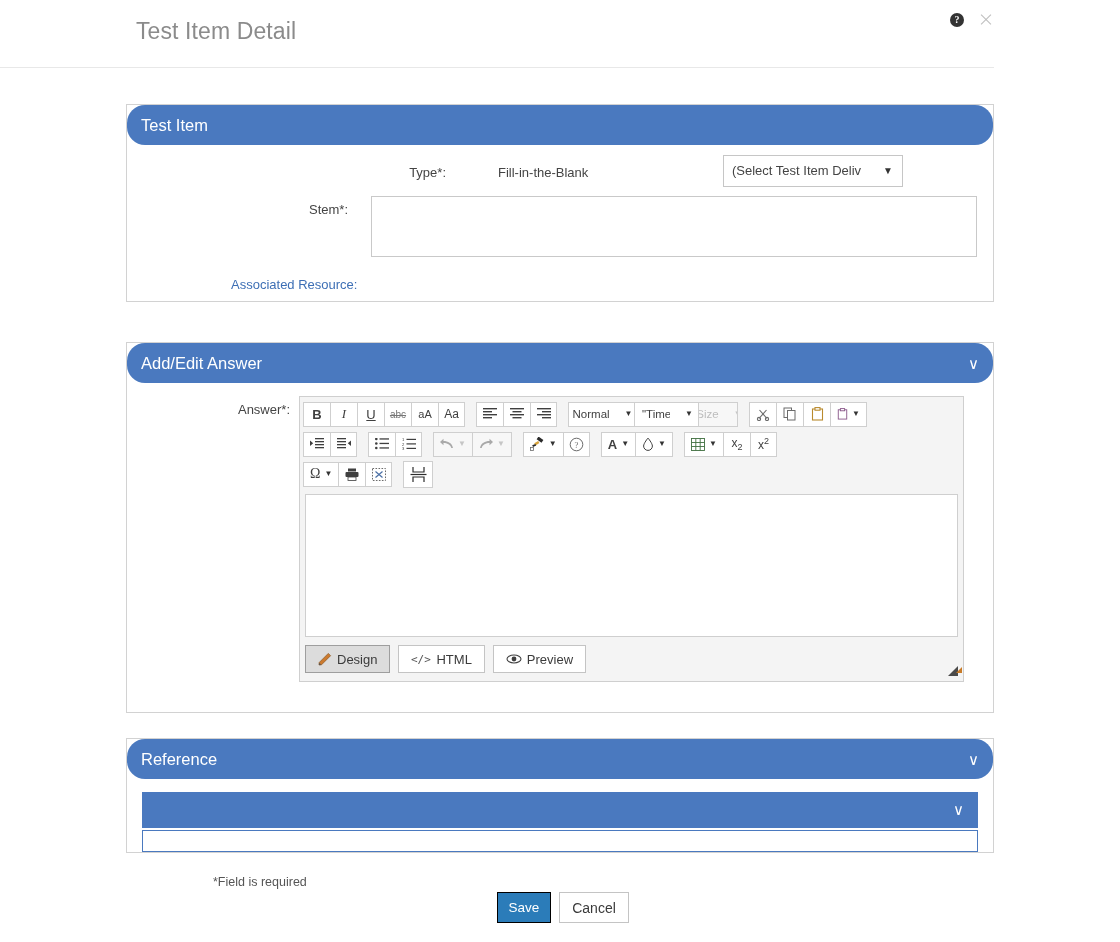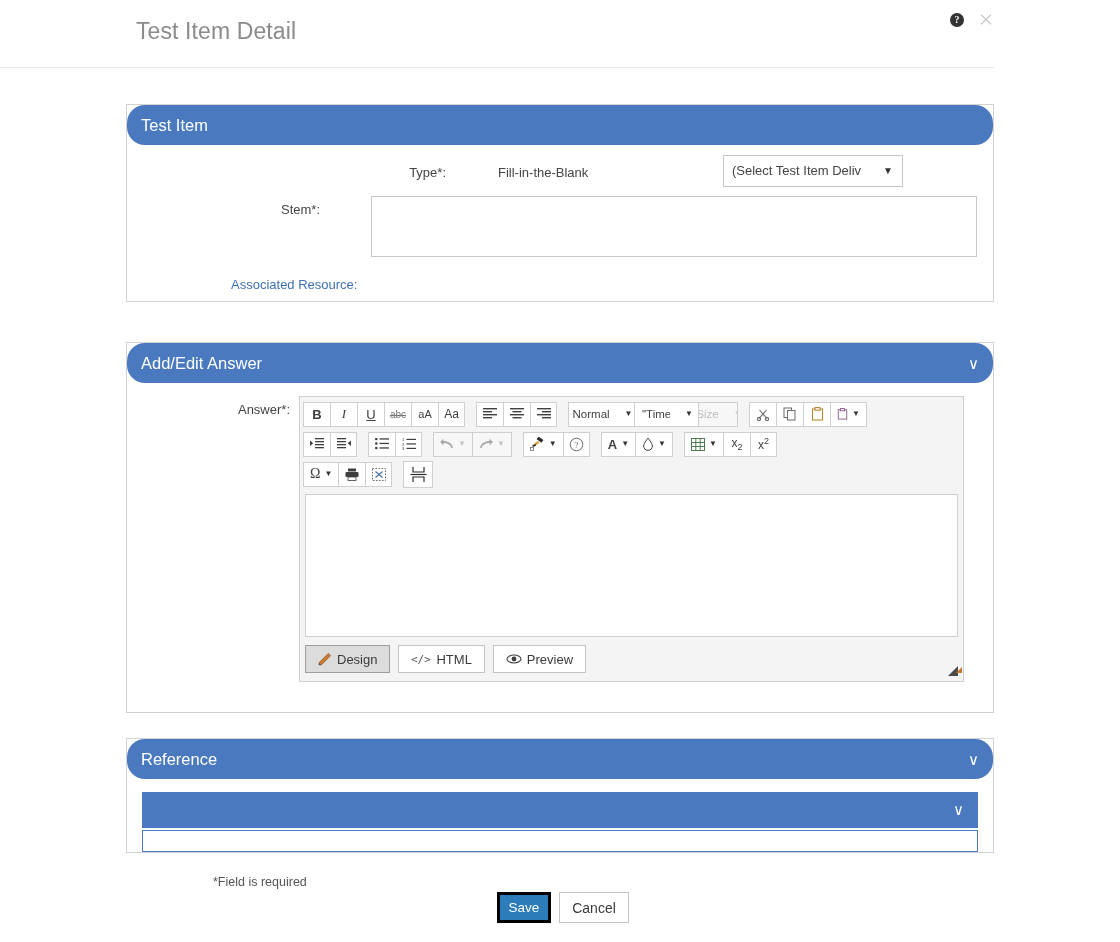--- a/index.html
+++ b/index.html
@@ -155,20 +155,21 @@
     color: #333;
   }
   .lbl-stem {
     position: absolute;
     left: 126px;
     top: 202px;
     width: 194px;
     text-align: right;
     font-size: 13px;
     color: #444;
+    padding-left: 28px;
   }
   .stem-box {
     position: absolute;
     left: 371px;
     top: 196px;
     width: 606px;
     height: 61px;
     border: 1px solid #c9c9c9;
     background: #fff;
     box-sizing: border-box;
@@ -361,21 +362,21 @@
     left: 497px;
     top: 892px;
     display: flex;
     gap: 8px;
   }
   .btn-save {
     width: 54px;
     height: 31px;
     background: #2b7cb9;
     color: #fff;
-    border: 3px solid #000000;
+    border: 1px solid #000000;
     font-size: 13.5px;
     display: flex;
     align-items: center;
     justify-content: center;
     cursor: pointer;
     box-sizing: border-box;
   }
   .btn-cancel {
     width: 70px;
     height: 31px;

